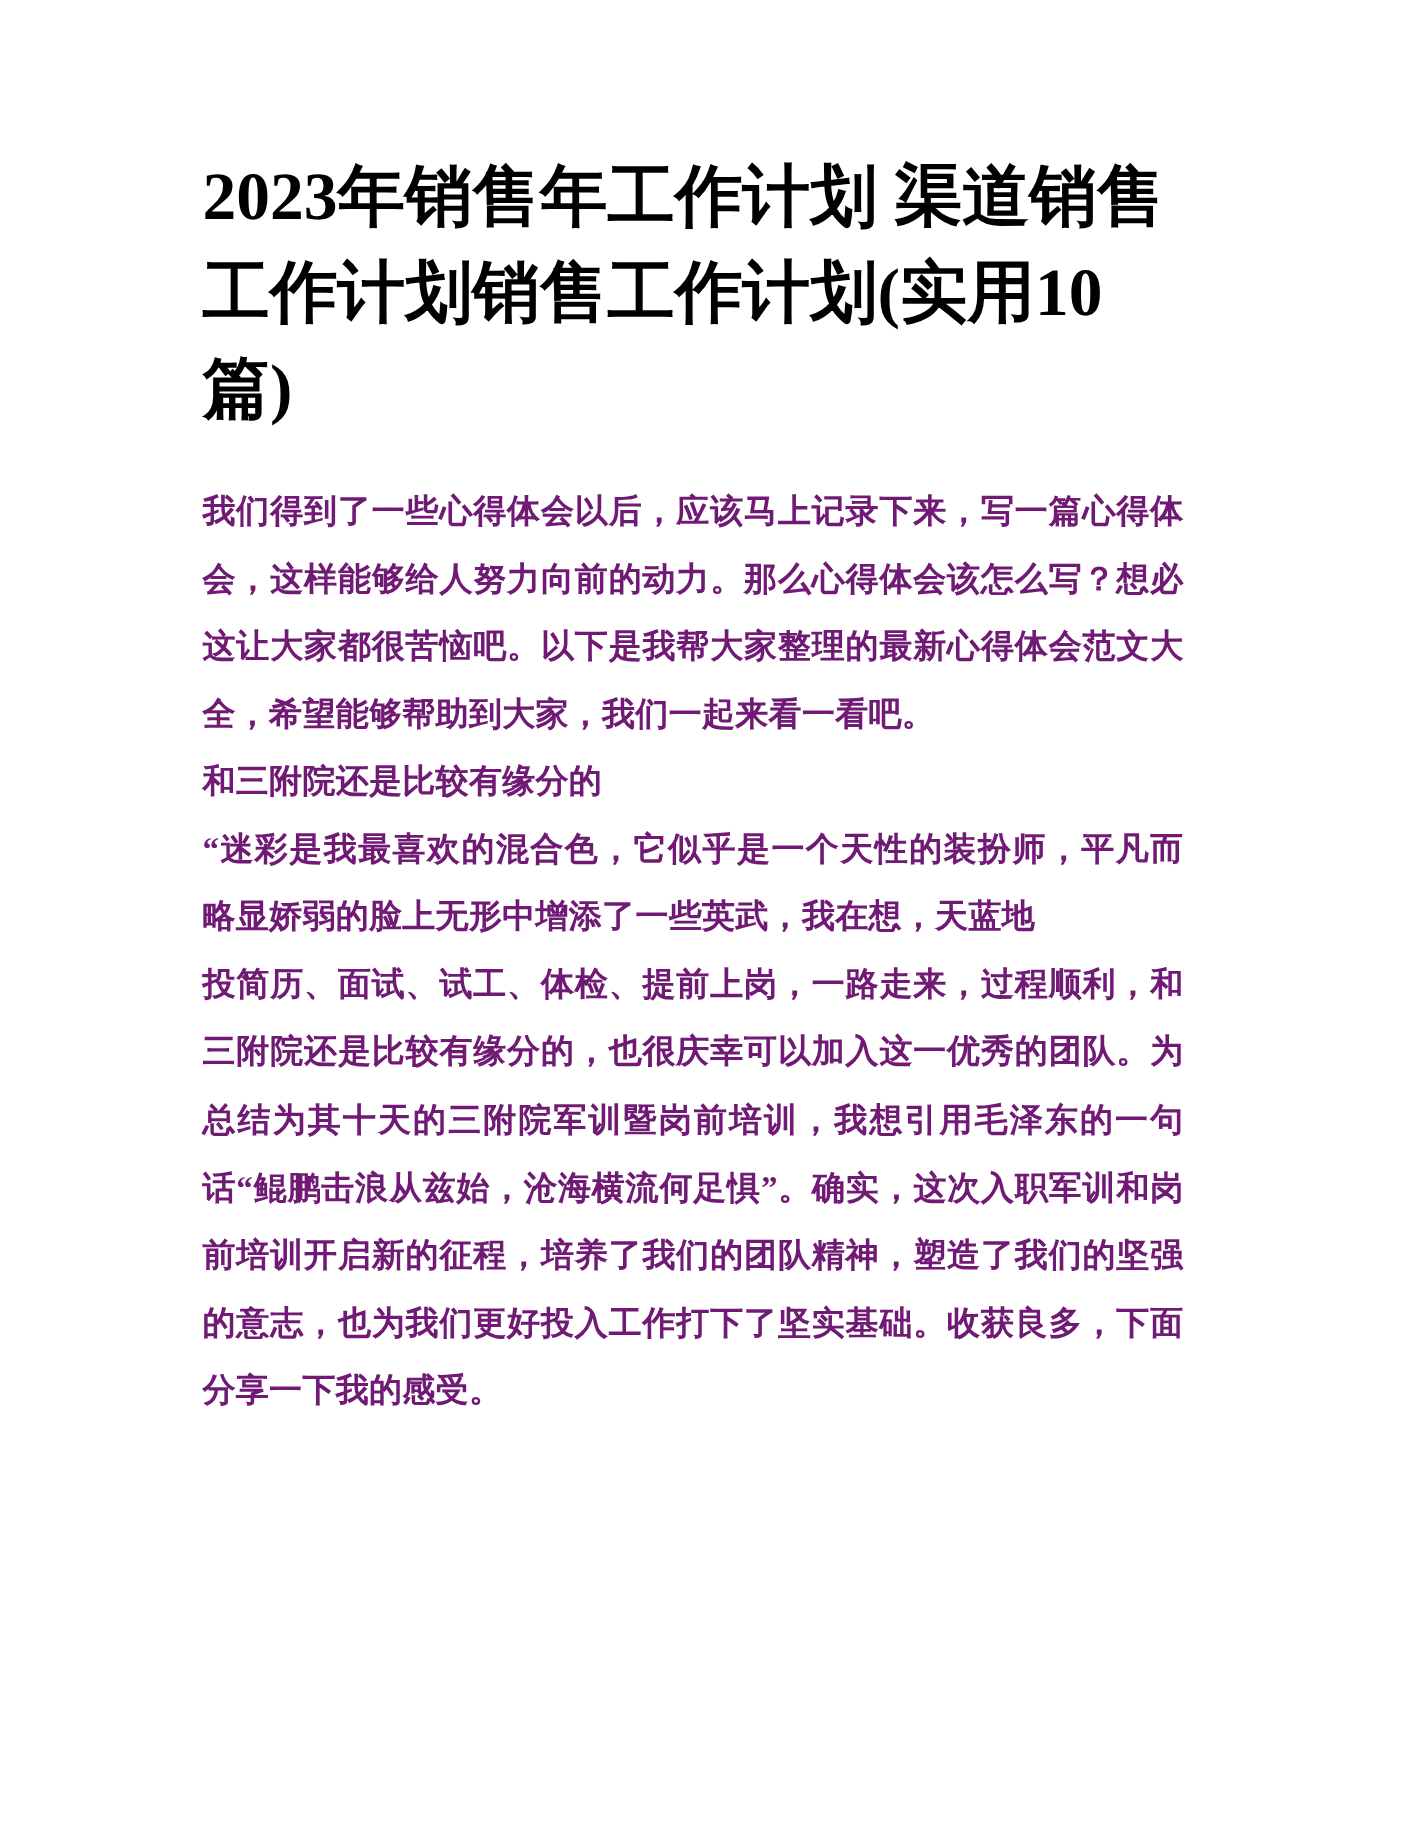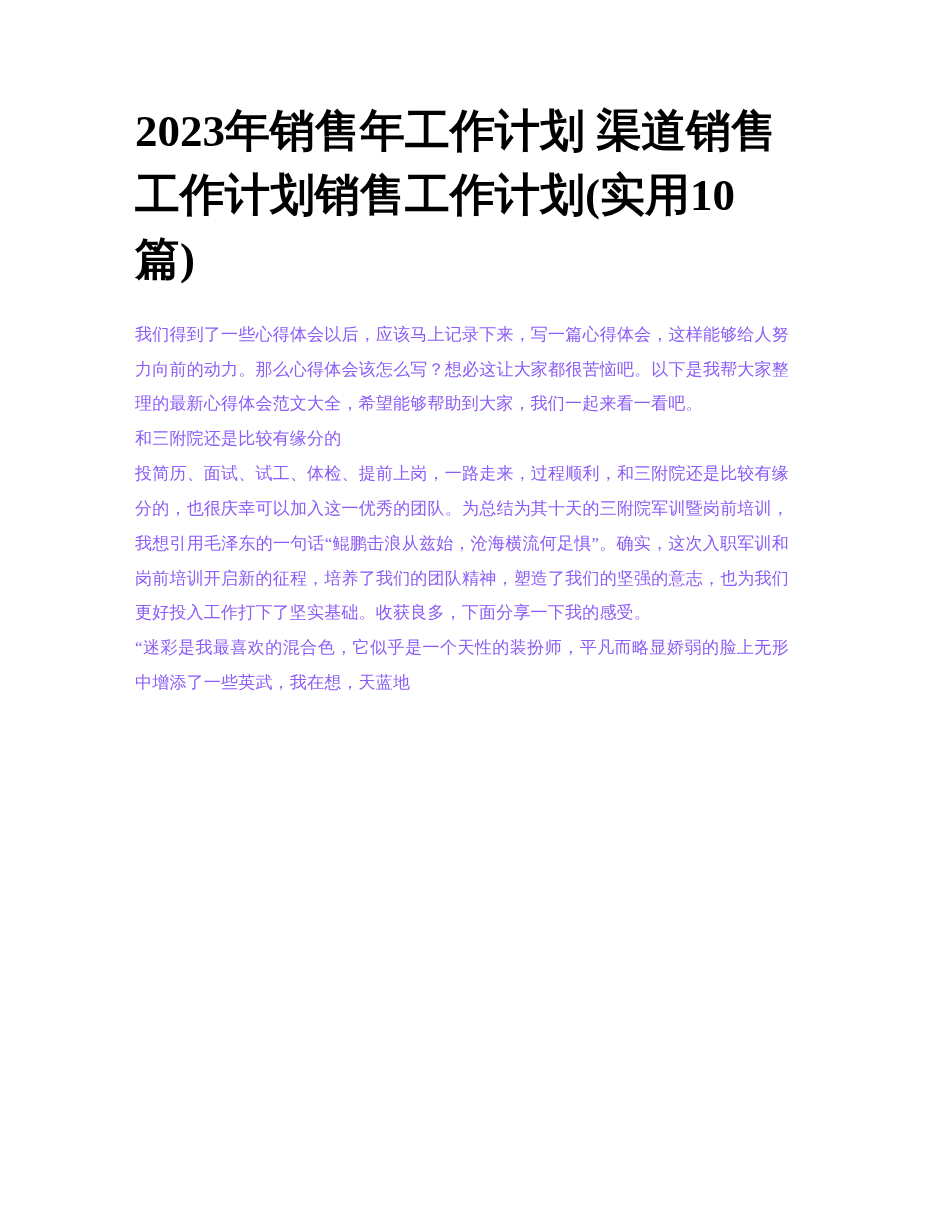--- a/index.html
+++ b/index.html
@@ -26,35 +26,36 @@
     font-family: "Liberation Serif", "DejaVu Serif", serif;
     font-size: 45px;
     font-weight: bold;
     line-height: 1.42;
     letter-spacing: 0px;
     margin: 0 0 26px 0;
     color: #000000;
     word-break: break-all;
   }
   .body-text {
-    font-size: 17px;
+    font-size: 22px;
     line-height: 2.05;
     text-align: justify;
     text-justify: inter-ideograph;
     margin: 0;
-    color: #8b5cf6;
+    color: #701a75;
     word-break: break-all;
     letter-spacing: 0.2px;
+    font-weight: bold;
   }
   .para {
     margin: 0 0 0 0;
   }
 </style>
 </head>
 <body>
 
 <div class="page">
   <h1 class="doc-title">2023年销售年工作计划 渠道销售工作计划销售工作计划(实用10篇)</h1>
   <p class="body-text para">我们得到了一些心得体会以后，应该马上记录下来，写一篇心得体会，这样能够给人努力向前的动力。那么心得体会该怎么写？想必这让大家都很苦恼吧。以下是我帮大家整理的最新心得体会范文大全，希望能够帮助到大家，我们一起来看一看吧。</p>
   <p class="body-text para">和三附院还是比较有缘分的</p>
+  <p class="body-text para">“迷彩是我最喜欢的混合色，它似乎是一个天性的装扮师，平凡而略显娇弱的脸上无形中增添了一些英武，我在想，天蓝地</p>
   <p class="body-text para">投简历、面试、试工、体检、提前上岗，一路走来，过程顺利，和三附院还是比较有缘分的，也很庆幸可以加入这一优秀的团队。为总结为其十天的三附院军训暨岗前培训，我想引用毛泽东的一句话“鲲鹏击浪从兹始，沧海横流何足惧”。确实，这次入职军训和岗前培训开启新的征程，培养了我们的团队精神，塑造了我们的坚强的意志，也为我们更好投入工作打下了坚实基础。收获良多，下面分享一下我的感受。</p>
-  <p class="body-text para">“迷彩是我最喜欢的混合色，它似乎是一个天性的装扮师，平凡而略显娇弱的脸上无形中增添了一些英武，我在想，天蓝地</p>
 </div>
 
 </body></html>

